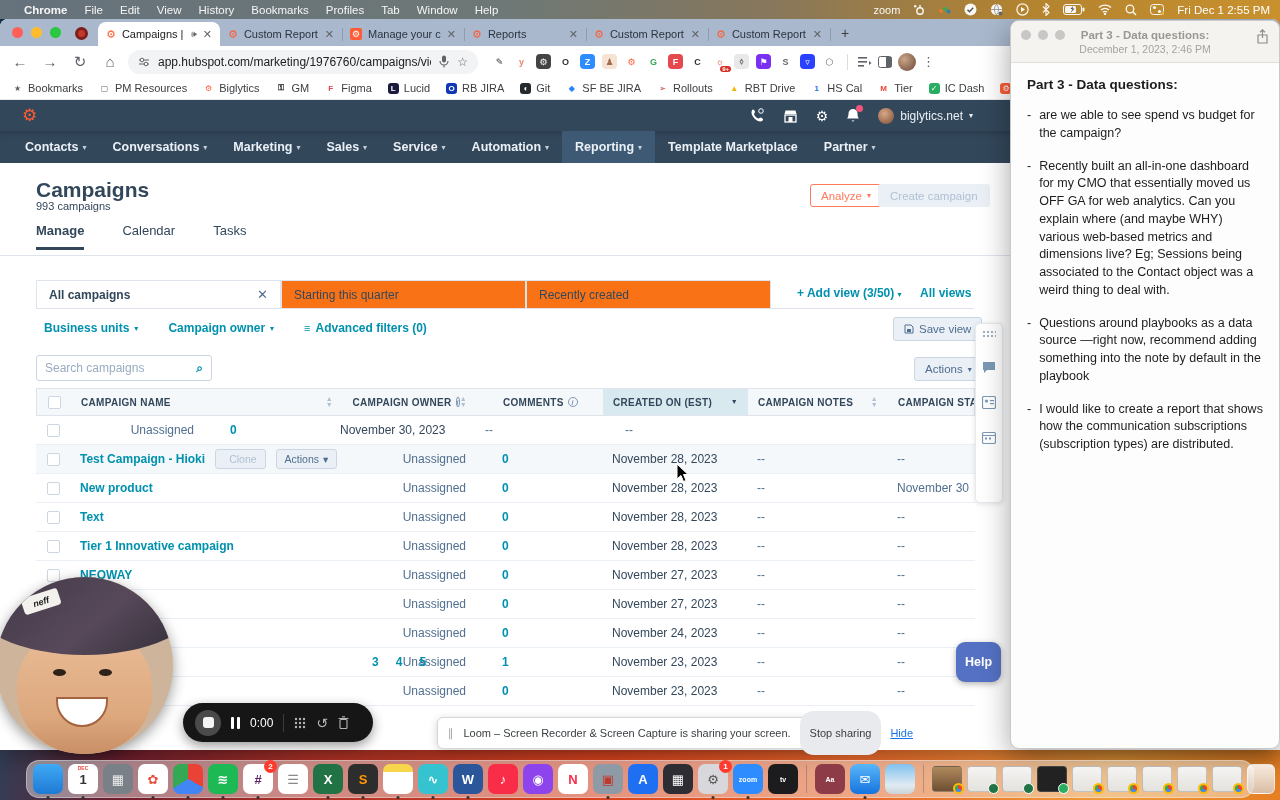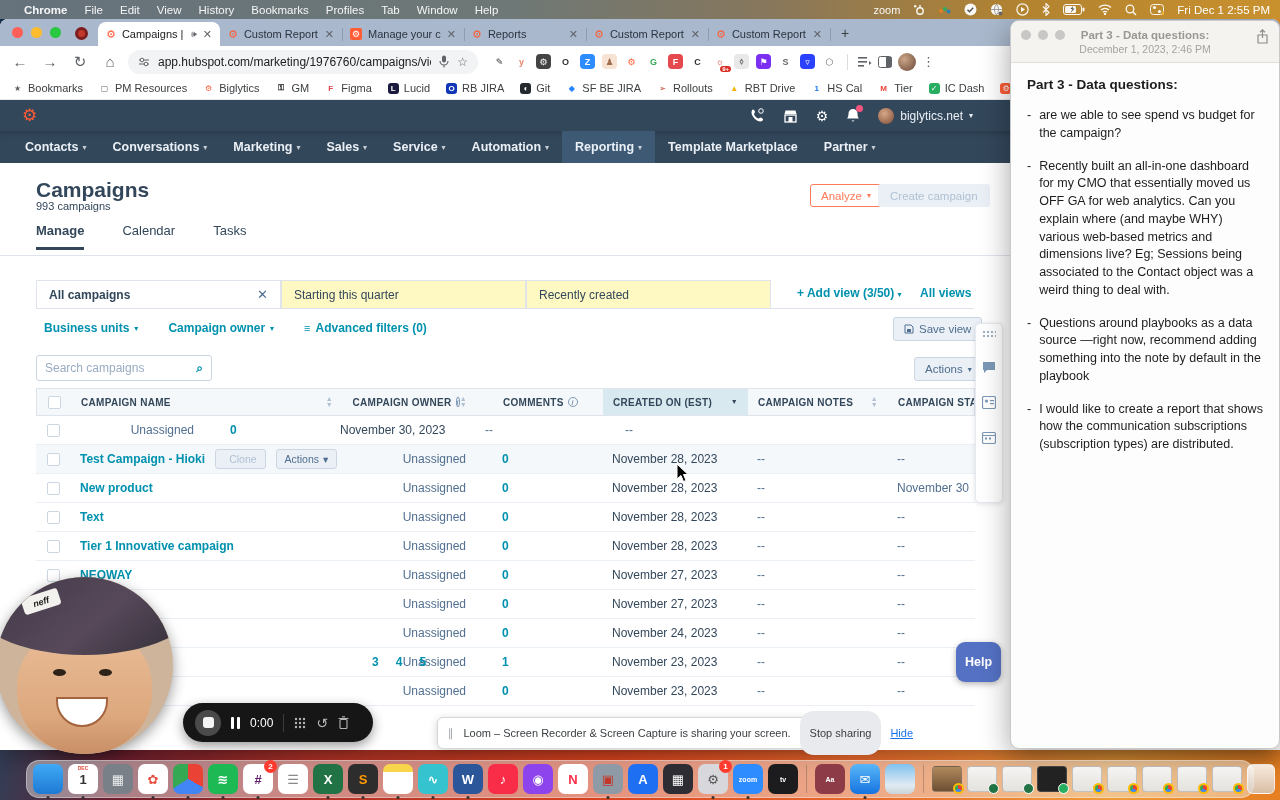--- a/index.html
+++ b/index.html
@@ -78,21 +78,21 @@
   #pg-title { position:absolute; left:36px; top:15px; font-size:21px; font-weight:bold; color:#33475b; }
   #pg-sub { position:absolute; left:36px; top:37px; font-size:11px; color:#33475b; }
   #btn-analyze { position:absolute; left:810px; top:21px; height:23px; padding:0 10px; border:1px solid #ff7a59; color:#ff7a59; border-radius:3px; font-size:11.5px; display:flex; align-items:center; gap:5px; background:#fff; }
   #btn-create { position:absolute; left:878px; top:21px; height:23px; padding:0 12px; background:#eaf0f6; color:#b0c1d4; border-radius:3px; font-size:11.5px; display:flex; align-items:center; }
   #pg-tabs { position:absolute; left:36px; top:60px; display:flex; gap:38px; font-size:13px; color:#33475b; }
   .ptab { padding-bottom:9px; }
   .ptab.on { font-weight:bold; border-bottom:3px solid #33475b; }
   #pg-tabline { position:absolute; left:0; top:92px; width:1010px; height:1px; background:#dfe3eb; }
 
   #views { position:absolute; left:36px; top:117px; display:flex; }
-  .vtab { width:245px; height:29px; border:1px solid #dfe3eb; background:#fef9c3; color:#33475b; font-size:12px; display:flex; align-items:center; padding:0 12px; }
+  .vtab { width:245px; height:29px; border:1px solid #dfe3eb; background:#f97316; color:#33475b; font-size:12px; display:flex; align-items:center; padding:0 12px; }
   .vtab.on { background:#fff; border-bottom-color:#fff; font-weight:bold; }
   .vtab .vx { margin-left:auto; color:#506e91; font-size:13px; }
   #addview { position:absolute; left:797px; top:123px; color:#0091ae; font-size:12px; font-weight:bold; }
   #allviews { position:absolute; left:920px; top:123px; color:#0091ae; font-size:12px; font-weight:bold; }
   #views-line { position:absolute; left:36px; top:145px; width:938px; height:1px; background:#dfe3eb; }
 
   #filters { position:absolute; left:44px; top:158px; display:flex; gap:30px; align-items:center; font-size:12px; font-weight:bold; color:#0091ae; }
   .flt { display:flex; align-items:center; gap:5px; }
   .flt .car{ font-size:8px; }
   #saveview { position:absolute; left:893px; top:154px; height:24px; padding:0 10px; background:#eaf0f6; border:1px solid #cbd6e2; border-radius:3px; color:#506e91; font-size:11.5px; display:flex; align-items:center; gap:5px; }

